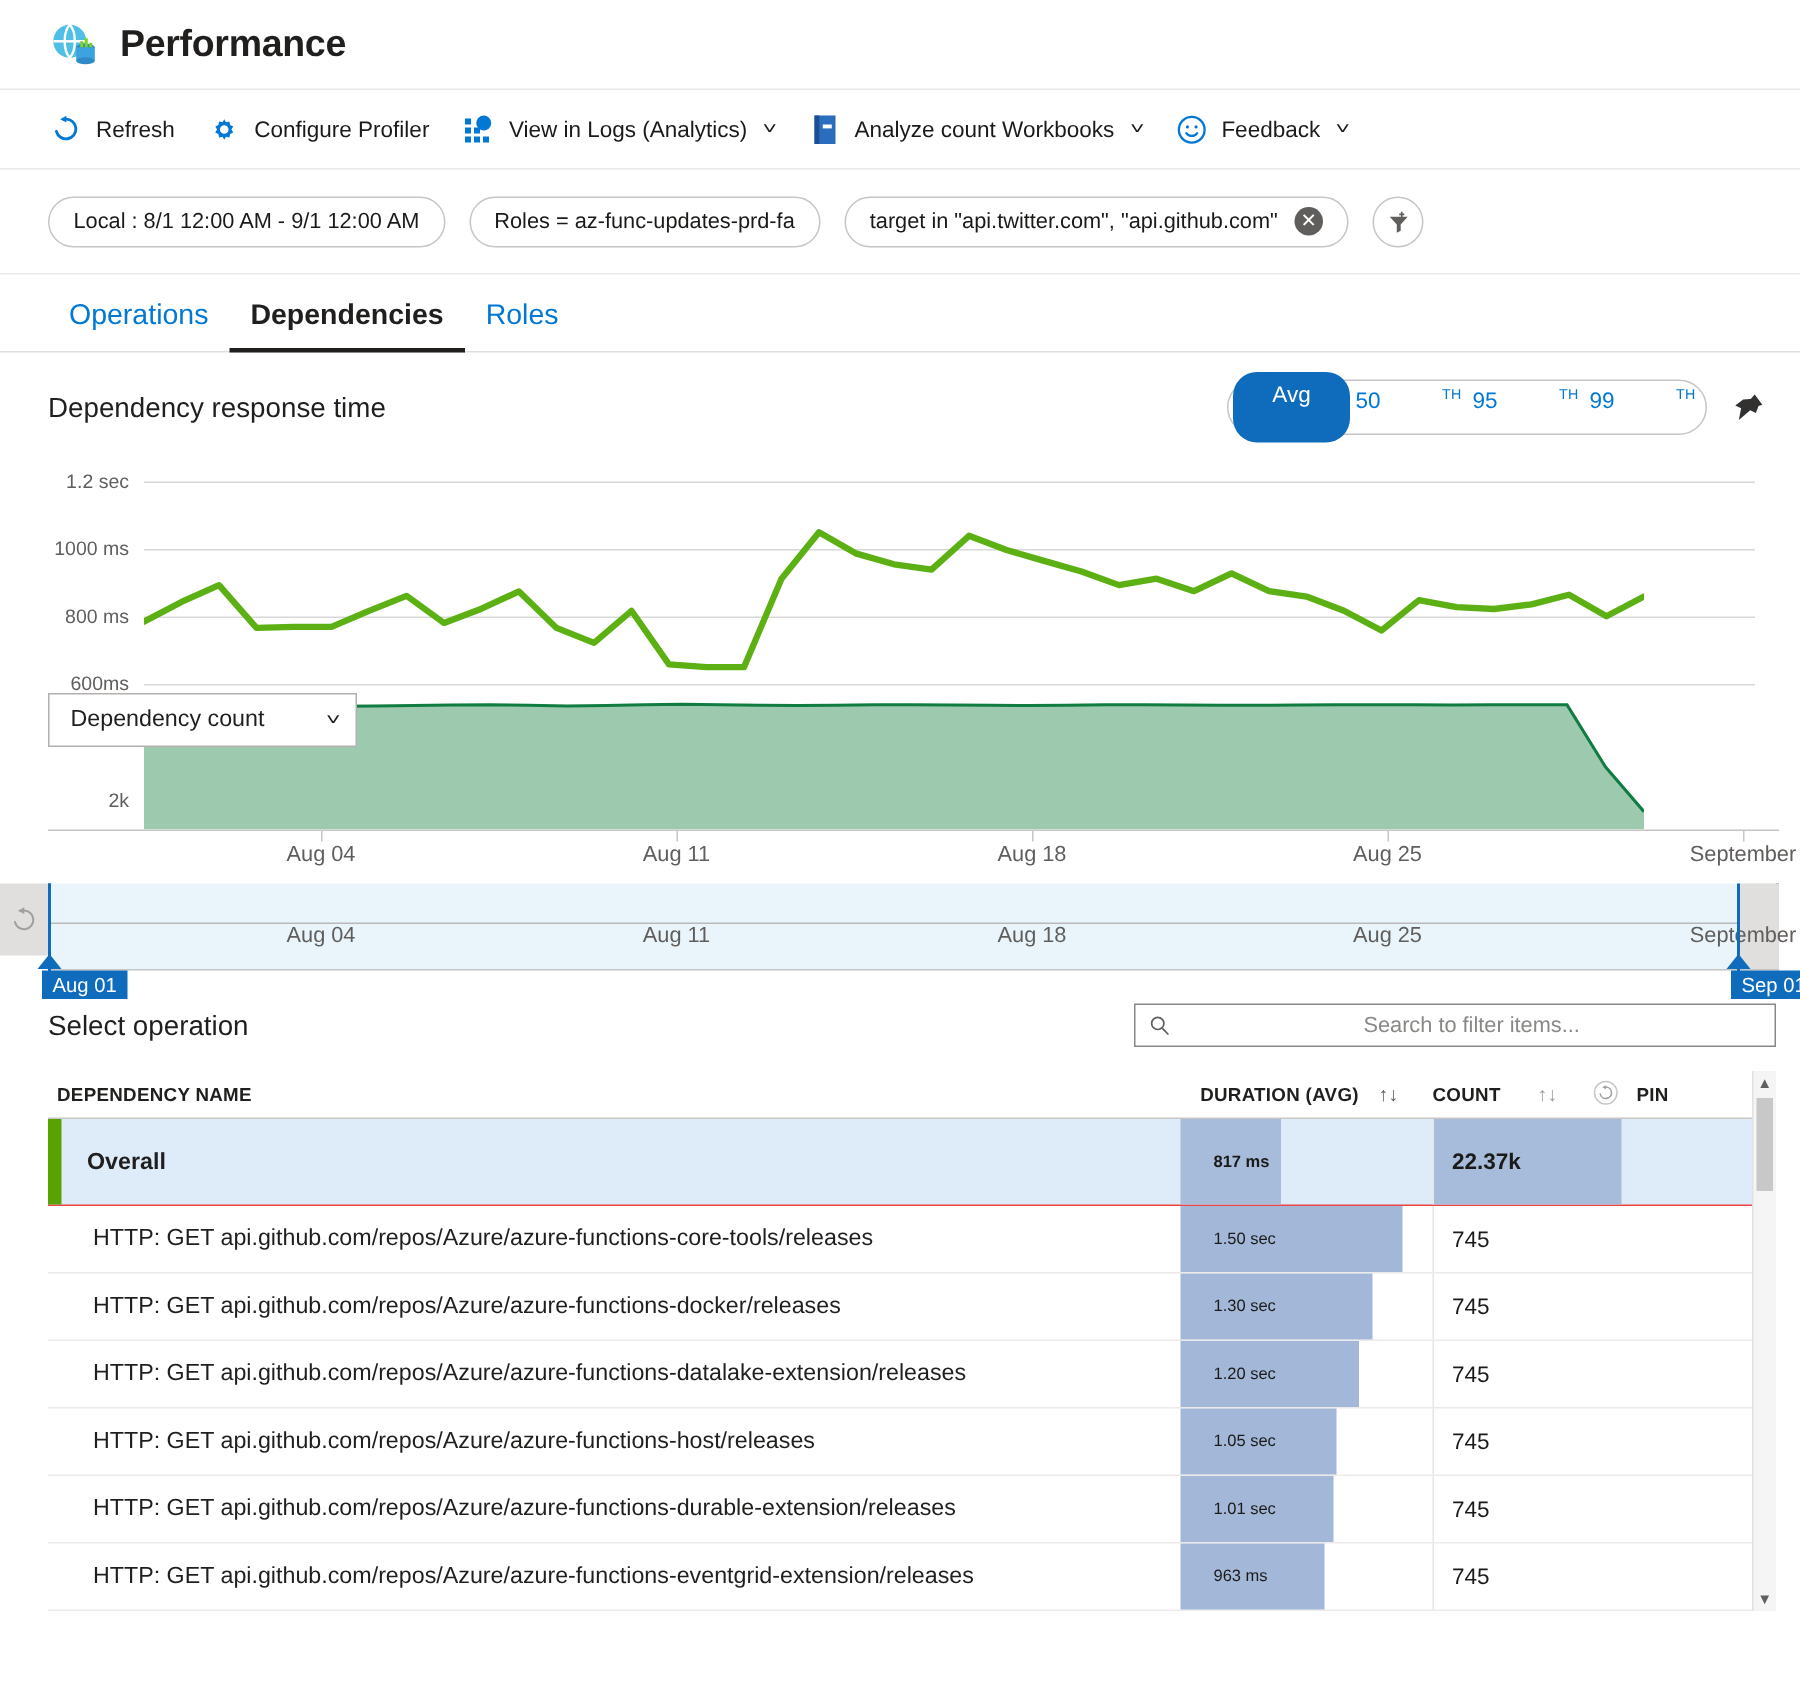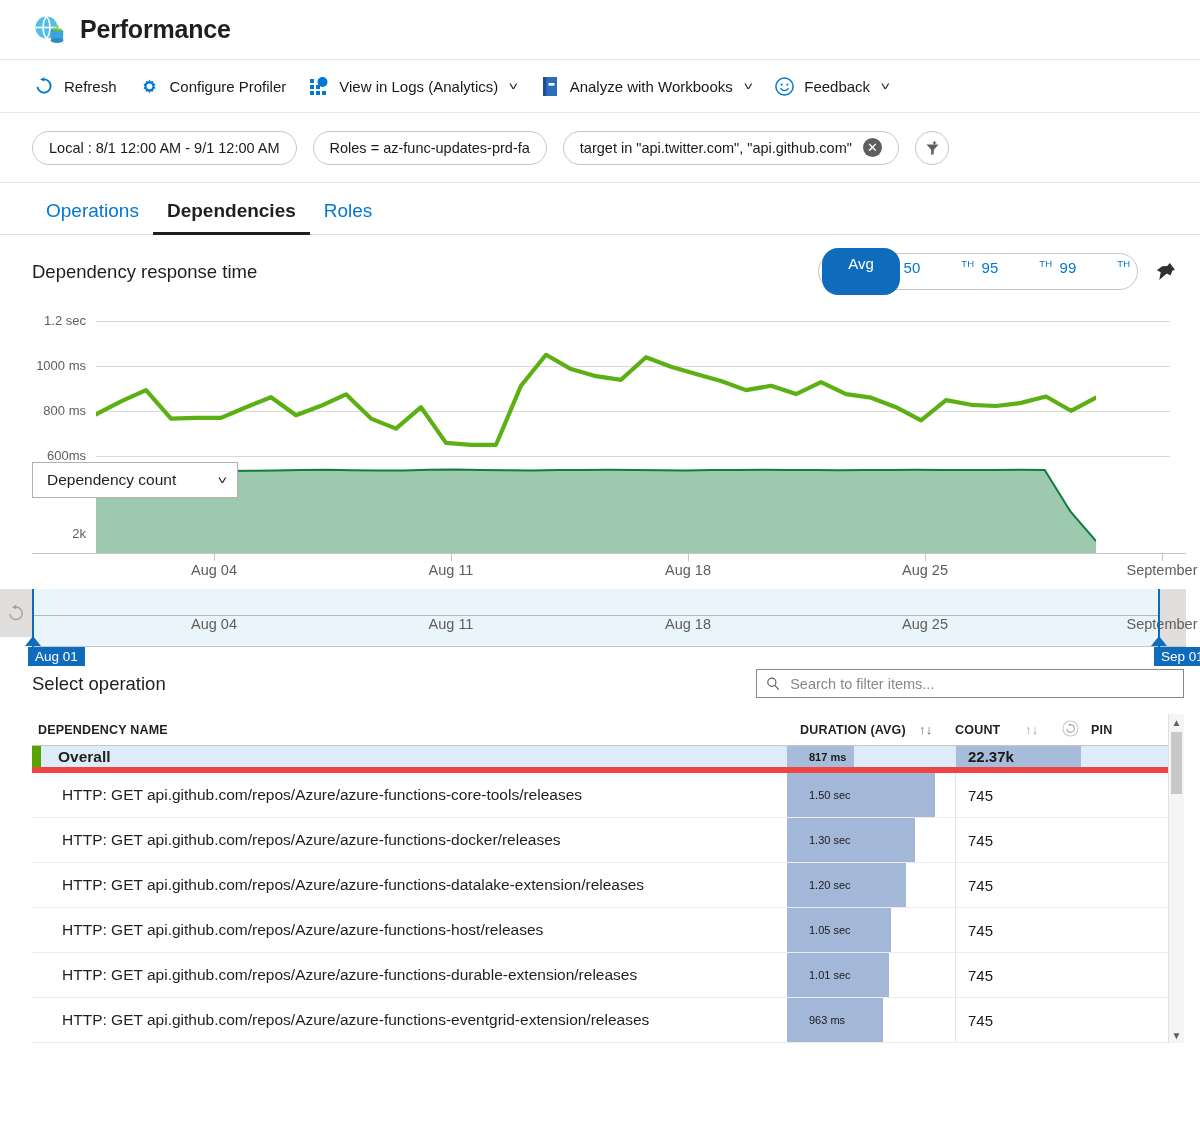--- a/index.html
+++ b/index.html
@@ -147,41 +147,41 @@
     display:flex; align-items:center; justify-content:space-between;
     padding:22px 16px 16px 32px;
   }
   .selop-title { font-size:18.5px; color:#201f1e; }
   .search-box {
     width:428px; height:29px; border:1px solid #8a8886; background:#fff;
     display:flex; align-items:center; padding:0 9px; gap:8px;
   }
   .search-box input {
     border:0; outline:0; font-size:14.5px; color:#605e5c; width:100%;
-    font-family:"Liberation Sans", sans-serif; background:transparent;
+    font-family:"Liberation Sans", sans-serif; background:transparent;text-align:center;
   }
   .search-box input::placeholder { color:#8a8886; }
 
   
   .tbl { margin:0 16px 0 32px; position:relative; }
   .thead {
     display:flex; align-items:center; height:32px;
     border-bottom:1px solid #c8c6c4; font-size:12.5px; font-weight:700;
     color:#201f1e; letter-spacing:.2px;
   }
   .th-name { flex:0 0 755px; padding-left:6px; }
   .th-dur  { flex:0 0 132px;text-align:center; }
   .th-sort { flex:0 0 36px; color:#605e5c; font-weight:400; font-size:13px; }
   .th-cnt  { flex:0 0 70px; }
   .th-sort2{ flex:0 0 36px; color:#a19f9d; font-weight:400; font-size:13px; }
   .th-pinicon { flex:0 0 30px; }
   .th-pin { flex:1 1 auto; }
 
   .trow { display:flex; align-items:stretch; height:45px; border-bottom:1px solid #edebe9; position:relative; }
-  .trow.overall { background:#deecf9; border-bottom:6px solid #ef4444; height:27px; }
+  .trow.overall { background:#deecf9; border-bottom:1px solid #ef4444; height:58px; }
   .cell-name {
     flex:0 0 755px; display:flex; align-items:center; font-size:15.5px; padding-left:30px;
     color:#201f1e; white-space:nowrap; overflow:hidden;
   }
   .trow.overall .cell-name { font-weight:700; padding-left:26px; }
   .green-bar { position:absolute; left:0; top:0; bottom:0; width:9px; background:#57a300; }
   .cell-dur { flex:0 0 168px; position:relative; display:flex; align-items:center; }
   .dur-fill { position:absolute; left:0; top:0; bottom:0; background:#a3b8d8; }
   .trow.overall .dur-fill { background:#a7bcda; }
   .dur-txt { position:relative; font-size:11px; padding-left:22px; color:#1b1a19; }
@@ -258,21 +258,21 @@
   </div>
 
   <div class="cmd">
     <span class="glyph">
       <svg width="20" height="21" viewBox="0 0 20 21">
         <rect x="3" y="1" width="14" height="19" fill="#2b6dbd"></rect>
         <rect x="3" y="1" width="3.2" height="19" fill="#1b4f91"></rect>
         <rect x="8.5" y="7" width="6" height="2.6" fill="#fff"></rect>
       </svg>
     </span>
-    <span>Analyze with Workbooks</span>
+    <span>Analyze count Workbooks</span>
     <span class="chev">˅</span>
   </div>
 
   <div class="cmd">
     <span class="glyph">
       <svg width="21" height="21" viewBox="0 0 22 22">
         <circle cx="11" cy="11" r="9" stroke="#0078d4" stroke-width="1.6" fill="none"></circle>
         <circle cx="8" cy="9" r="1.1" fill="#0078d4"></circle>
         <circle cx="14" cy="9" r="1.1" fill="#0078d4"></circle>
         <path d="M7.2 13.3a4.6 4.6 0 0 0 7.6 0" stroke="#0078d4" stroke-width="1.5" fill="none" stroke-linecap="round"></path>

